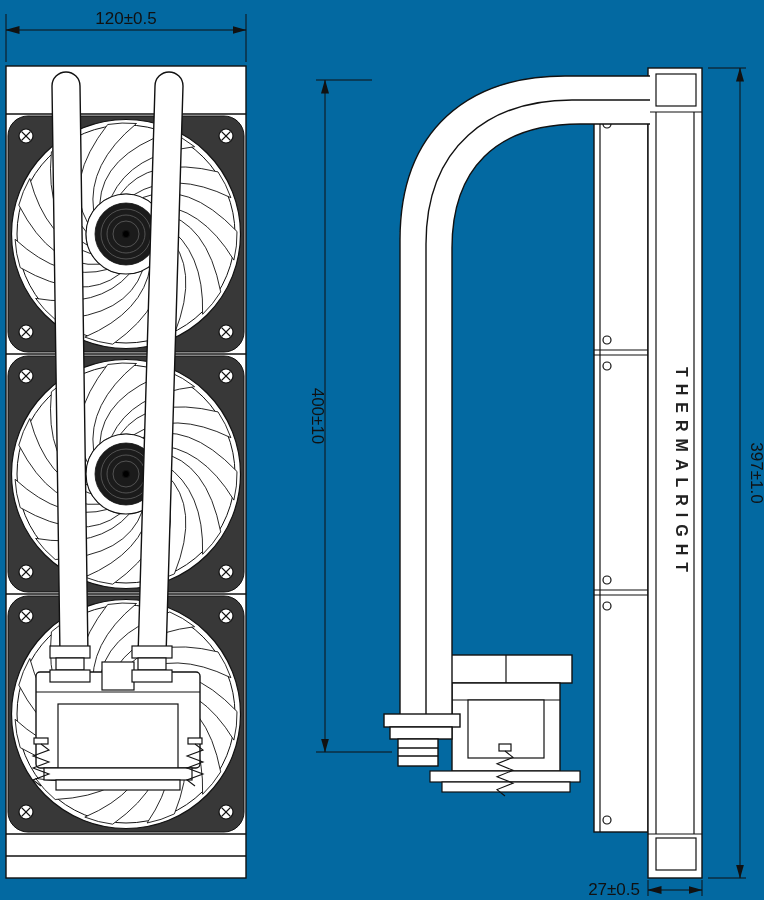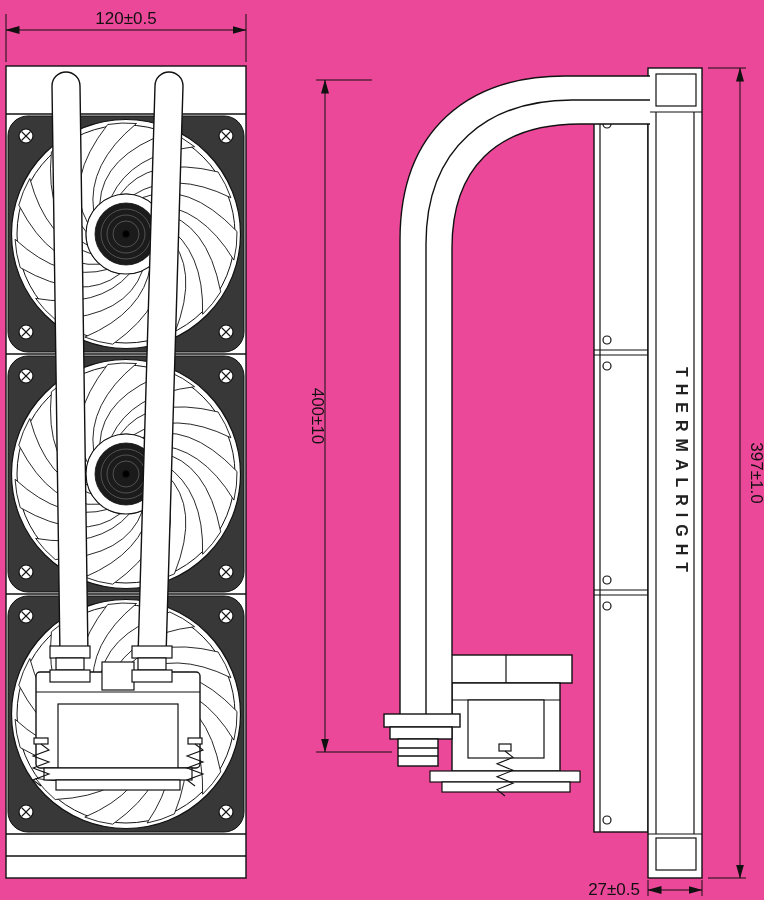--- a/index.html
+++ b/index.html
@@ -1,16 +1,16 @@
 <!DOCTYPE html>
 <html><head>
 <meta charset="utf-8">
 <style>
   html,body{margin:0;padding:0;background:#ffffff;}
-  .page{width:764px;height:900px;position:relative;background:#ec4899;
+  .page{width:764px;height:900px;position:relative;background:#0369a1;
         font-family:"Liberation Sans",sans-serif;overflow:hidden;}
   svg{display:block;}
   .dimtext{font-family:"Liberation Sans",sans-serif;font-size:17px;fill:#111111;stroke:none;}
   .brand{font-family:"Liberation Sans",sans-serif;font-size:16px;font-weight:bold;
          letter-spacing:7px;fill:#222222;stroke:none;}
 </style>
 </head>
 <body>
 
 <div class="page">

